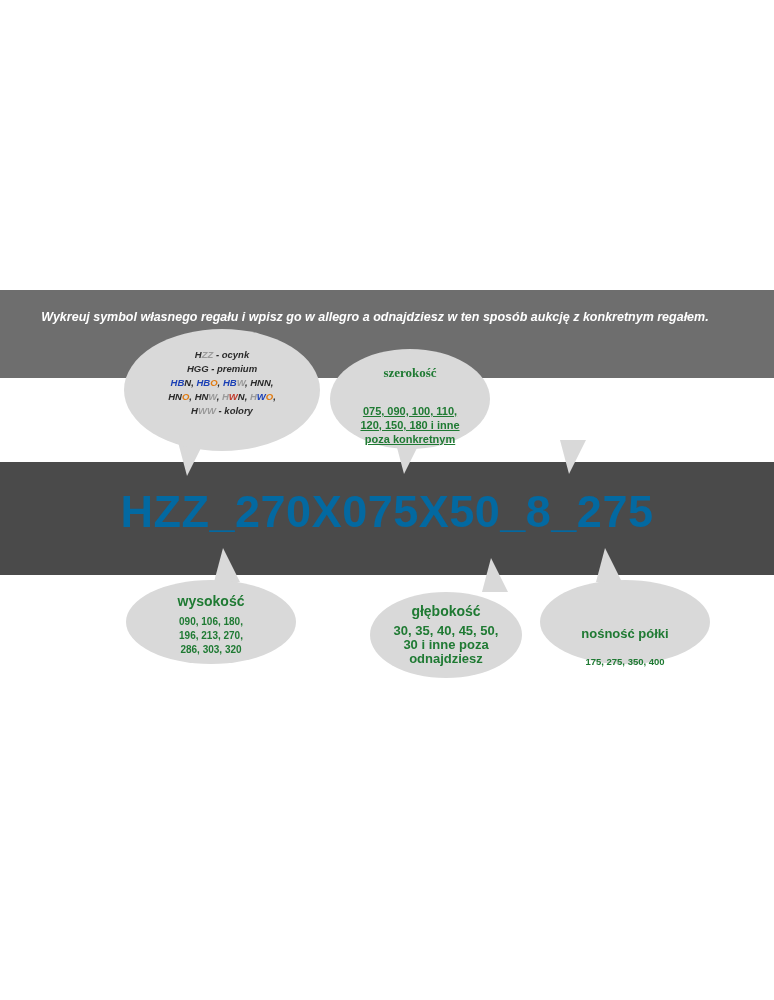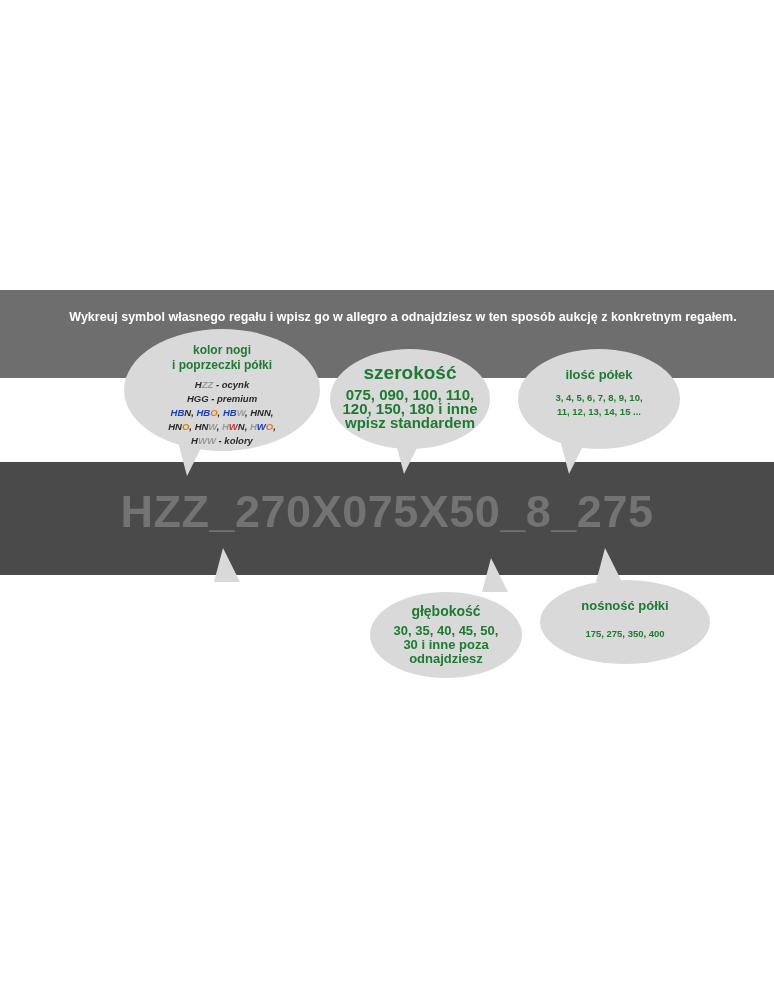--- a/index.html
+++ b/index.html
@@ -46,38 +46,39 @@
   }
   .band-bottom {
     top: 285px;
     height: 115px;
     background: #ffffff;
   }
 
   
   .headline {
     position: absolute;
-    left: 56px;
+    left: 28px;
     top: 18px;
     width: 694px;
     text-align: center;
     color: #ffffff;
     font-size: 12.5px;
     font-weight: bold;
     line-height: 18px;
+    font-style: italic;
   }
 
   
   .code {
     position: absolute;
     left: 0;
     top: 196px;
     width: 774px;
     text-align: center;
-    color: #737373;
+    color: #0369a1;
     font-size: 45px;
     font-weight: bold;
     letter-spacing: 0.5px;
   }
 
   
   .bubble {
     position: absolute;
     background: #d9d9d9;
     border-radius: 50% / 50%;
@@ -117,22 +118,22 @@
     padding-top: 14px;
   }
   #b-kolor .title { font-size: 12px; }
   #b-kolor .body { font-size: 9.5px; margin-top: 5px; font-style: italic; }
   #b-kolor-tail { left: 178px; top: 152px; }
 
   #b-szer {
     left: 330px; top: 59px; width: 160px; height: 100px;
     padding-top: 16px;
   }
-  #b-szer .title { font-size: 19px; }
-  #b-szer .body { font-size: 15px; margin-top: 8px; }
+  #b-szer .title { font-size: 13px; font-family: Liberation Serif, serif; }
+  #b-szer .body { font-size: 11px; margin-top: 24px; text-decoration: underline; }
   #b-szer-tail { left: 395px; top: 150px; }
 
   #b-ilosc {
     left: 518px; top: 59px; width: 162px; height: 100px;
     padding-top: 18px;
   }
   #b-ilosc .title { font-size: 13px; }
   #b-ilosc .body { font-size: 9.5px; margin-top: 9px; }
   #b-ilosc-tail { left: 560px; top: 150px; }
 
@@ -156,21 +157,21 @@
     padding-top: 12px;
   }
   #b-gleb .title { font-size: 14px; }
   #b-gleb .body { font-size: 13px; margin-top: 5px; }
   #b-gleb-tail { left: 482px; top: 268px; }
 
   #b-nosn {
     left: 540px; top: 290px; width: 170px; height: 84px;
     padding-top: 18px;
   }
-  #b-nosn .title { font-size: 13px; }
+  #b-nosn .title { font-size: 13px; margin-top: 28px; }
   #b-nosn .body { font-size: 9.5px; margin-top: 14px; }
   #b-nosn-tail { left: 596px; top: 258px; }
 
   
   .c-blue   { color: #1a3fb5; }
   .c-orange { color: #e07b12; }
   .c-gray   { color: #9a9a9a; }
   .c-dark   { color: #2a2a2a; }
   .c-red    { color: #c0392b; }
   .line { white-space: nowrap; }
@@ -184,24 +185,20 @@
   <div class="band band-white"></div>
   <div class="band band-dark"></div>
   <div class="band band-bottom"></div>
 
   <div class="headline">Wykreuj symbol własnego regału i wpisz go w allegro a odnajdziesz w ten sposób aukcję z konkretnym regałem.</div>
 
   <div class="code">HZZ_270X075X50_8_275</div>
 
   <div class="tail tail-down" id="b-kolor-tail"></div>
   <div class="bubble" id="b-kolor">
-    <div class="title">
-      <div>kolor nogi</div>
-      <div>i poprzeczki półki</div>
-    </div>
     <div class="body">
       <div class="line">
         <span class="c-dark">H</span><span class="c-gray">ZZ</span><span class="c-dark"> - ocynk</span>
       </div>
       <div class="line">
         <span class="c-dark">HGG - premium</span>
       </div>
       <div class="line">
         <span class="c-blue">HB</span><span class="c-dark">N</span><span class="c-dark">, </span><span class="c-blue">HB</span><span class="c-orange">O</span><span class="c-dark">, </span><span class="c-blue">HB</span><span class="c-gray">W</span><span class="c-dark">, </span><span class="c-dark">HNN,</span>
       </div>
@@ -213,35 +210,36 @@
       </div>
     </div>
   </div>
 
   <div class="tail tail-down" id="b-szer-tail"></div>
   <div class="bubble" id="b-szer">
     <div class="title">szerokość</div>
     <div class="body">
       <div>075, 090, 100, 110,</div>
       <div>120, 150, 180  i inne</div>
-      <div>wpisz standardem</div>
+      <div>poza konkretnym</div>
     </div>
   </div>
 
   <div class="tail tail-down" id="b-ilosc-tail"></div>
-  <div class="bubble" id="b-ilosc">
-    <div class="title">ilość półek</div>
-    <div class="body">
-      <div>3, 4, 5, 6, 7, 8, 9, 10,</div>
-      <div>11, 12, 13, 14, 15 ...</div>
-    </div>
-  </div>
 
 
   <div class="tail tail-up" id="b-wys-tail"></div>
+  <div class="bubble" id="b-wys">
+    <div class="title">wysokość</div>
+    <div class="body">
+      <div>090, 106, 180,</div>
+      <div>196, 213, 270,</div>
+      <div>286, 303, 320</div>
+    </div>
+  </div>
 
   <div class="tail tail-up" id="b-gleb-tail"></div>
   <div class="bubble" id="b-gleb">
     <div class="title">głębokość</div>
     <div class="body">
       <div>30, 35, 40, 45, 50,</div>
       <div>30 i inne poza</div>
       <div>odnajdziesz</div>
     </div>
   </div>

